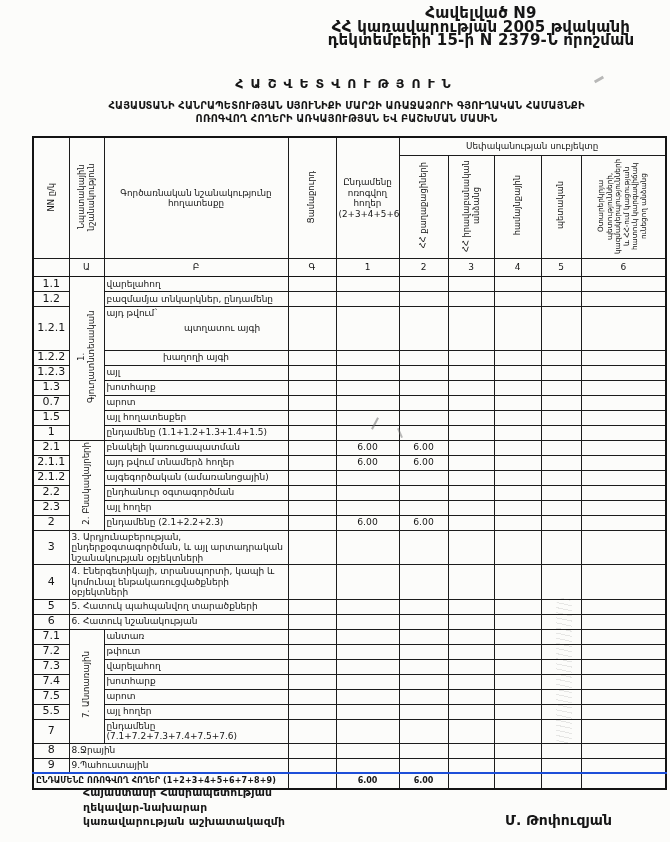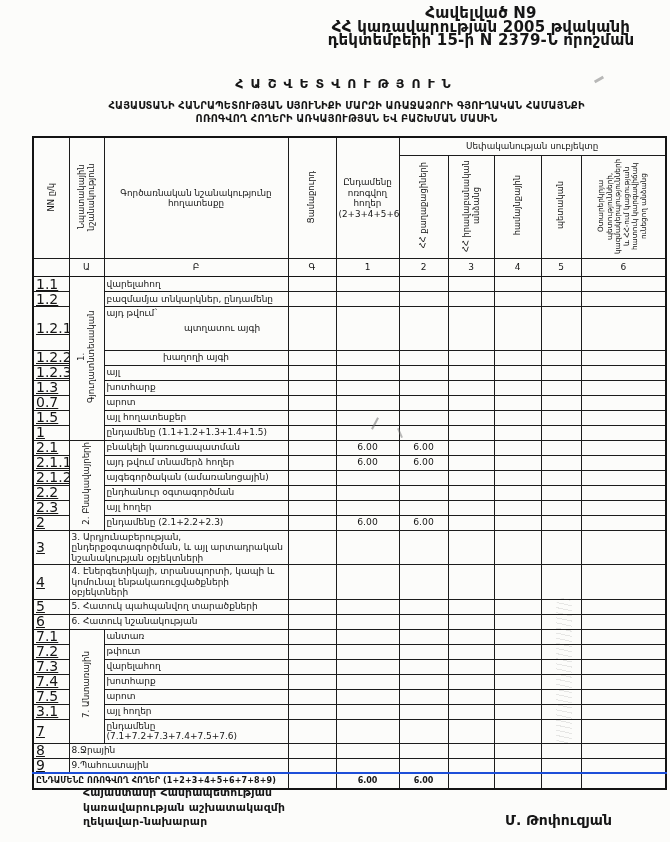--- a/index.html
+++ b/index.html
@@ -44,21 +44,21 @@
     writing-mode: vertical-rl; transform: rotate(180deg);
     text-align: center; margin: 0 auto; font-size: 8.3px; line-height: 9.5px;
     white-space: normal; max-height: 98px;
   }
   .vt.small { font-size: 7.3px; line-height: 8.6px; }
   .vt.sec   { font-size: 8.6px; }
   th .vt { display: inline-block; }
 
   tbody td { height: 15px; }
   tbody tr.tall td { height: 34px; }
-  td.nn  { font-size: 14px; padding: 0 1px; text-decoration: underline; }
+  td.nn  { text-align: center; font-size: 11px; padding: 0 1px; }
   td.lbl { text-align: left; padding-left: 3px; }
   td.lbl.ctr { text-align: center; }
   td.lbl .split { display: flex; width: 100%; }
   td.lbl .split .p2 { margin: 15px auto; }
   td.seccell { text-align: center; vertical-align: middle; }
   td.val { text-align: center; font-size: 9.2px; }
   tr.total-row td { height: 16px; font-weight: bold; font-size: 8px; border-top: 2px solid #1d4ed8; border-bottom: 2px solid #141414; }
   tr.total-row td.lbl { white-space: nowrap; letter-spacing: .1px; }
   thead tr.h-idx td { border-bottom: 1.5px solid #141414; }
 
@@ -415,21 +415,21 @@
         <td class="lbl" colspan="1">արոտ</td>
         <td class="val"></td>
         <td class="val"></td>
         <td class="val"></td>
         <td class="val"></td>
         <td class="val"></td>
         <td class="val"></td>
         <td class="val"></td>
       </tr>
       <tr>
-        <td class="nn">3.1</td>
+        <td class="nn">5.5</td>
         <td class="lbl" colspan="1">այլ հողեր</td>
         <td class="val"></td>
         <td class="val"></td>
         <td class="val"></td>
         <td class="val"></td>
         <td class="val"></td>
         <td class="val"></td>
         <td class="val"></td>
       </tr>
       <tr>
@@ -473,21 +473,21 @@
         <td class="val"></td>
         <td class="val"></td>
         <td class="val"></td>
         <td class="val"></td>
       </tr>
     </tbody>
 </table>
 
 <div class="footer-left">
   <div>Հայաստանի Հանրապետության</div>
+  <div>ղեկավար-նախարար</div>
   <div>կառավարության աշխատակազմի</div>
-  <div>ղեկավար-նախարար</div>
 </div>
 <div class="signature">Մ. Թոփուզյան</div>
 
 <div class="smudge-v"></div>
 <div class="smudge-check1"></div>
 <div class="smudge-check2"></div>
 <div class="smudge-dot"></div>
 
 </body></html>

